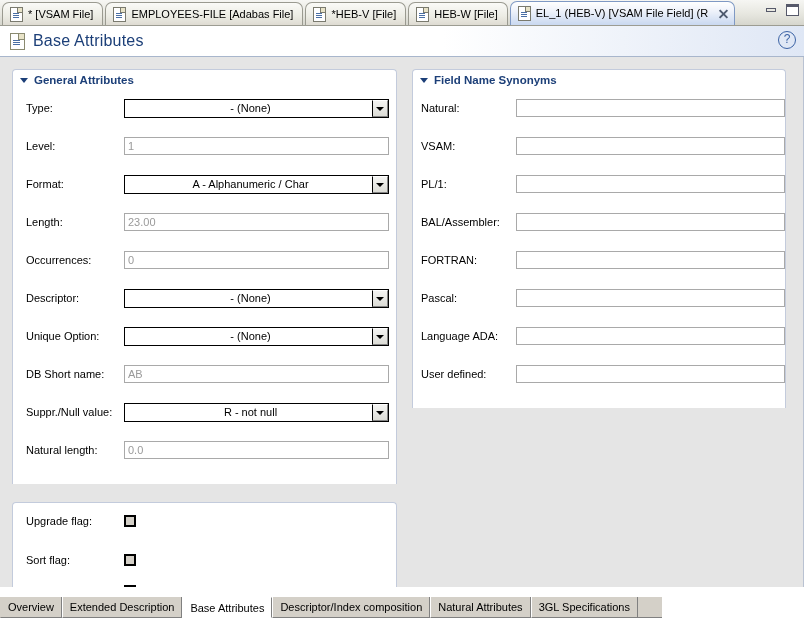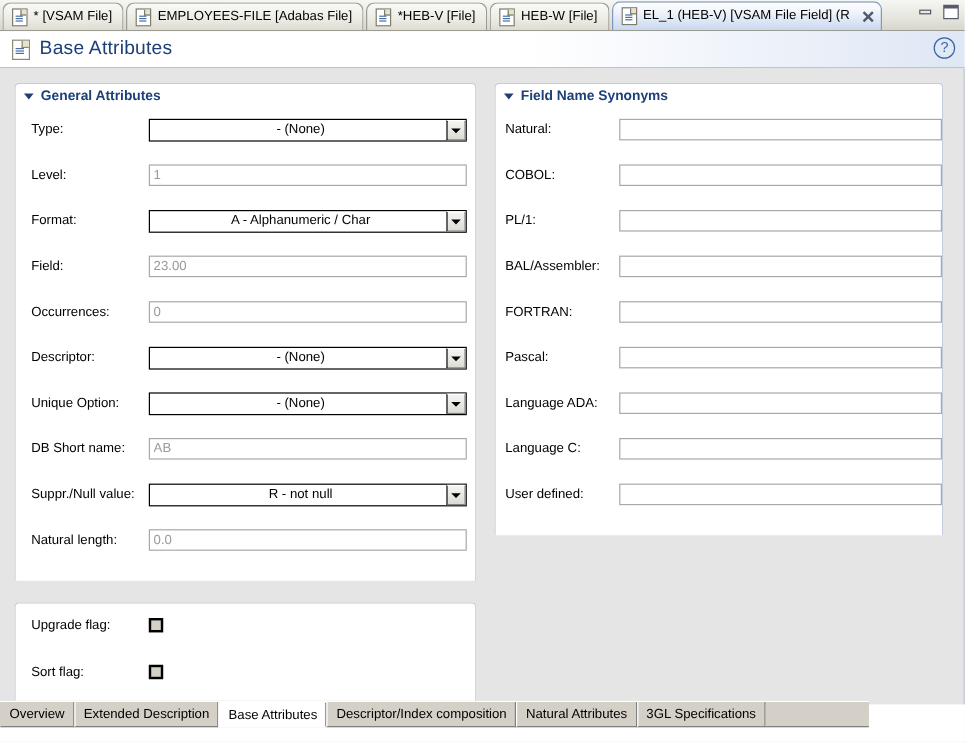--- a/index.html
+++ b/index.html
@@ -309,22 +309,22 @@
     background: #d4d0c8;
     box-sizing: border-box;
     cursor: pointer;
     margin-left: 0;
   }
 
   
   .page-tabs {
     position: absolute;
     left: 0;
-    bottom: 12px;
-    width: 724px;
+    bottom: 0;
+    width: 662px;
     height: 22px;
     background: #d4d0c8;
     border-top: 1px solid #ffffff;
     display: flex;
     align-items: stretch;
     box-sizing: border-box;
   }
   .ptab {
     display: flex;
     align-items: center;
@@ -416,21 +416,21 @@
               <input type="text" class="textfield readonly" readonly="" value="1" style="">
             </div>
             <div class="frow">
               <div class="flabel">Format:</div>
               <div class="combo">
                 <span class="combo-text">A - Alphanumeric / Char</span>
                 <span class="combo-arrow"></span>
               </div>
             </div>
             <div class="frow">
-              <div class="flabel">Field:</div>
+              <div class="flabel">Length:</div>
               <input type="text" class="textfield readonly" readonly="" value="23.00" style="">
             </div>
             <div class="frow">
               <div class="flabel">Occurrences:</div>
               <input type="text" class="textfield readonly" readonly="" value="0" style="">
             </div>
             <div class="frow">
               <div class="flabel">Descriptor:</div>
               <div class="combo">
                 <span class="combo-text">- (None)</span>
@@ -490,45 +490,41 @@
         <div class="section-title">
           <span class="twisty"></span>
           <span>Field Name Synonyms</span>
         </div>
         <div class="section-body" id="synonyms-host">
             <div class="frow">
               <div class="flabel">Natural:</div>
               <input type="text" class="textfield" style="">
             </div>
             <div class="frow">
-              <div class="flabel">COBOL:</div>
+              <div class="flabel">VSAM:</div>
               <input type="text" class="textfield" style="">
             </div>
             <div class="frow">
               <div class="flabel">PL/1:</div>
               <input type="text" class="textfield" style="">
             </div>
             <div class="frow">
               <div class="flabel">BAL/Assembler:</div>
               <input type="text" class="textfield" style="">
             </div>
             <div class="frow">
               <div class="flabel">FORTRAN:</div>
               <input type="text" class="textfield" style="">
             </div>
             <div class="frow">
               <div class="flabel">Pascal:</div>
               <input type="text" class="textfield" style="">
             </div>
             <div class="frow">
               <div class="flabel">Language ADA:</div>
-              <input type="text" class="textfield" style="">
-            </div>
-            <div class="frow">
-              <div class="flabel">Language C:</div>
               <input type="text" class="textfield" style="">
             </div>
             <div class="frow">
               <div class="flabel">User defined:</div>
               <input type="text" class="textfield" style="">
             </div>
           </div>
       </div>
     </div>
 

